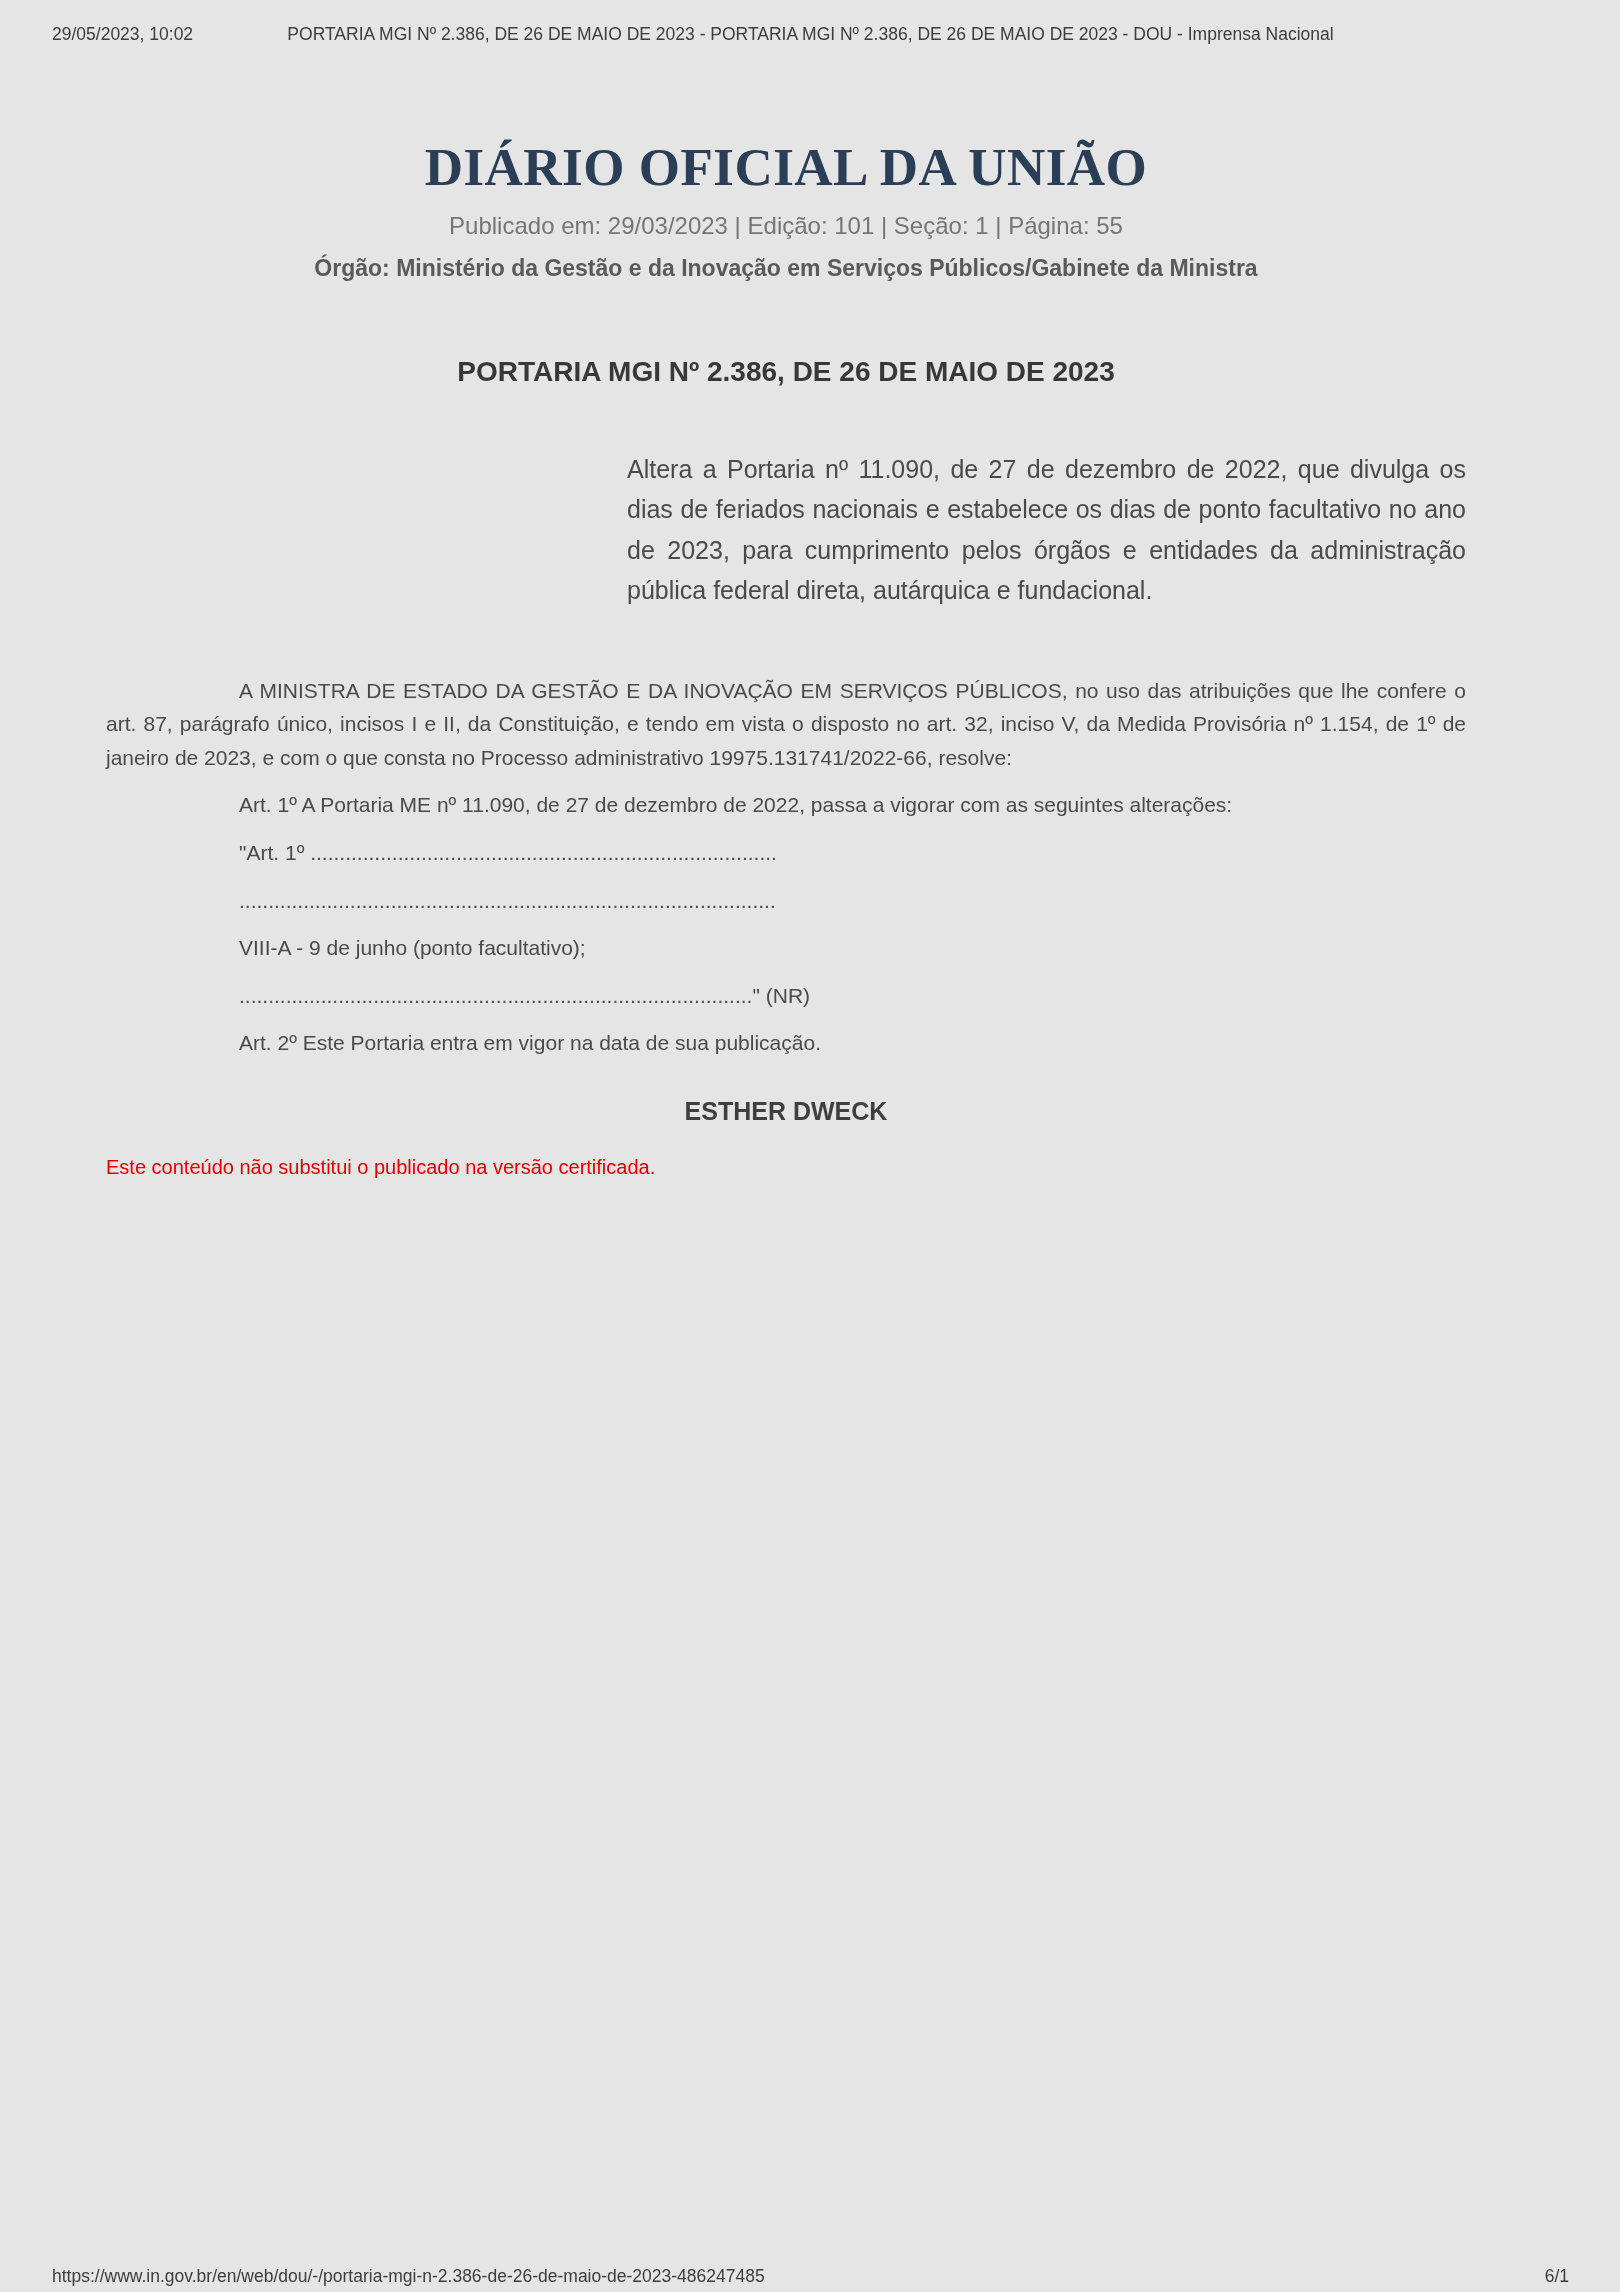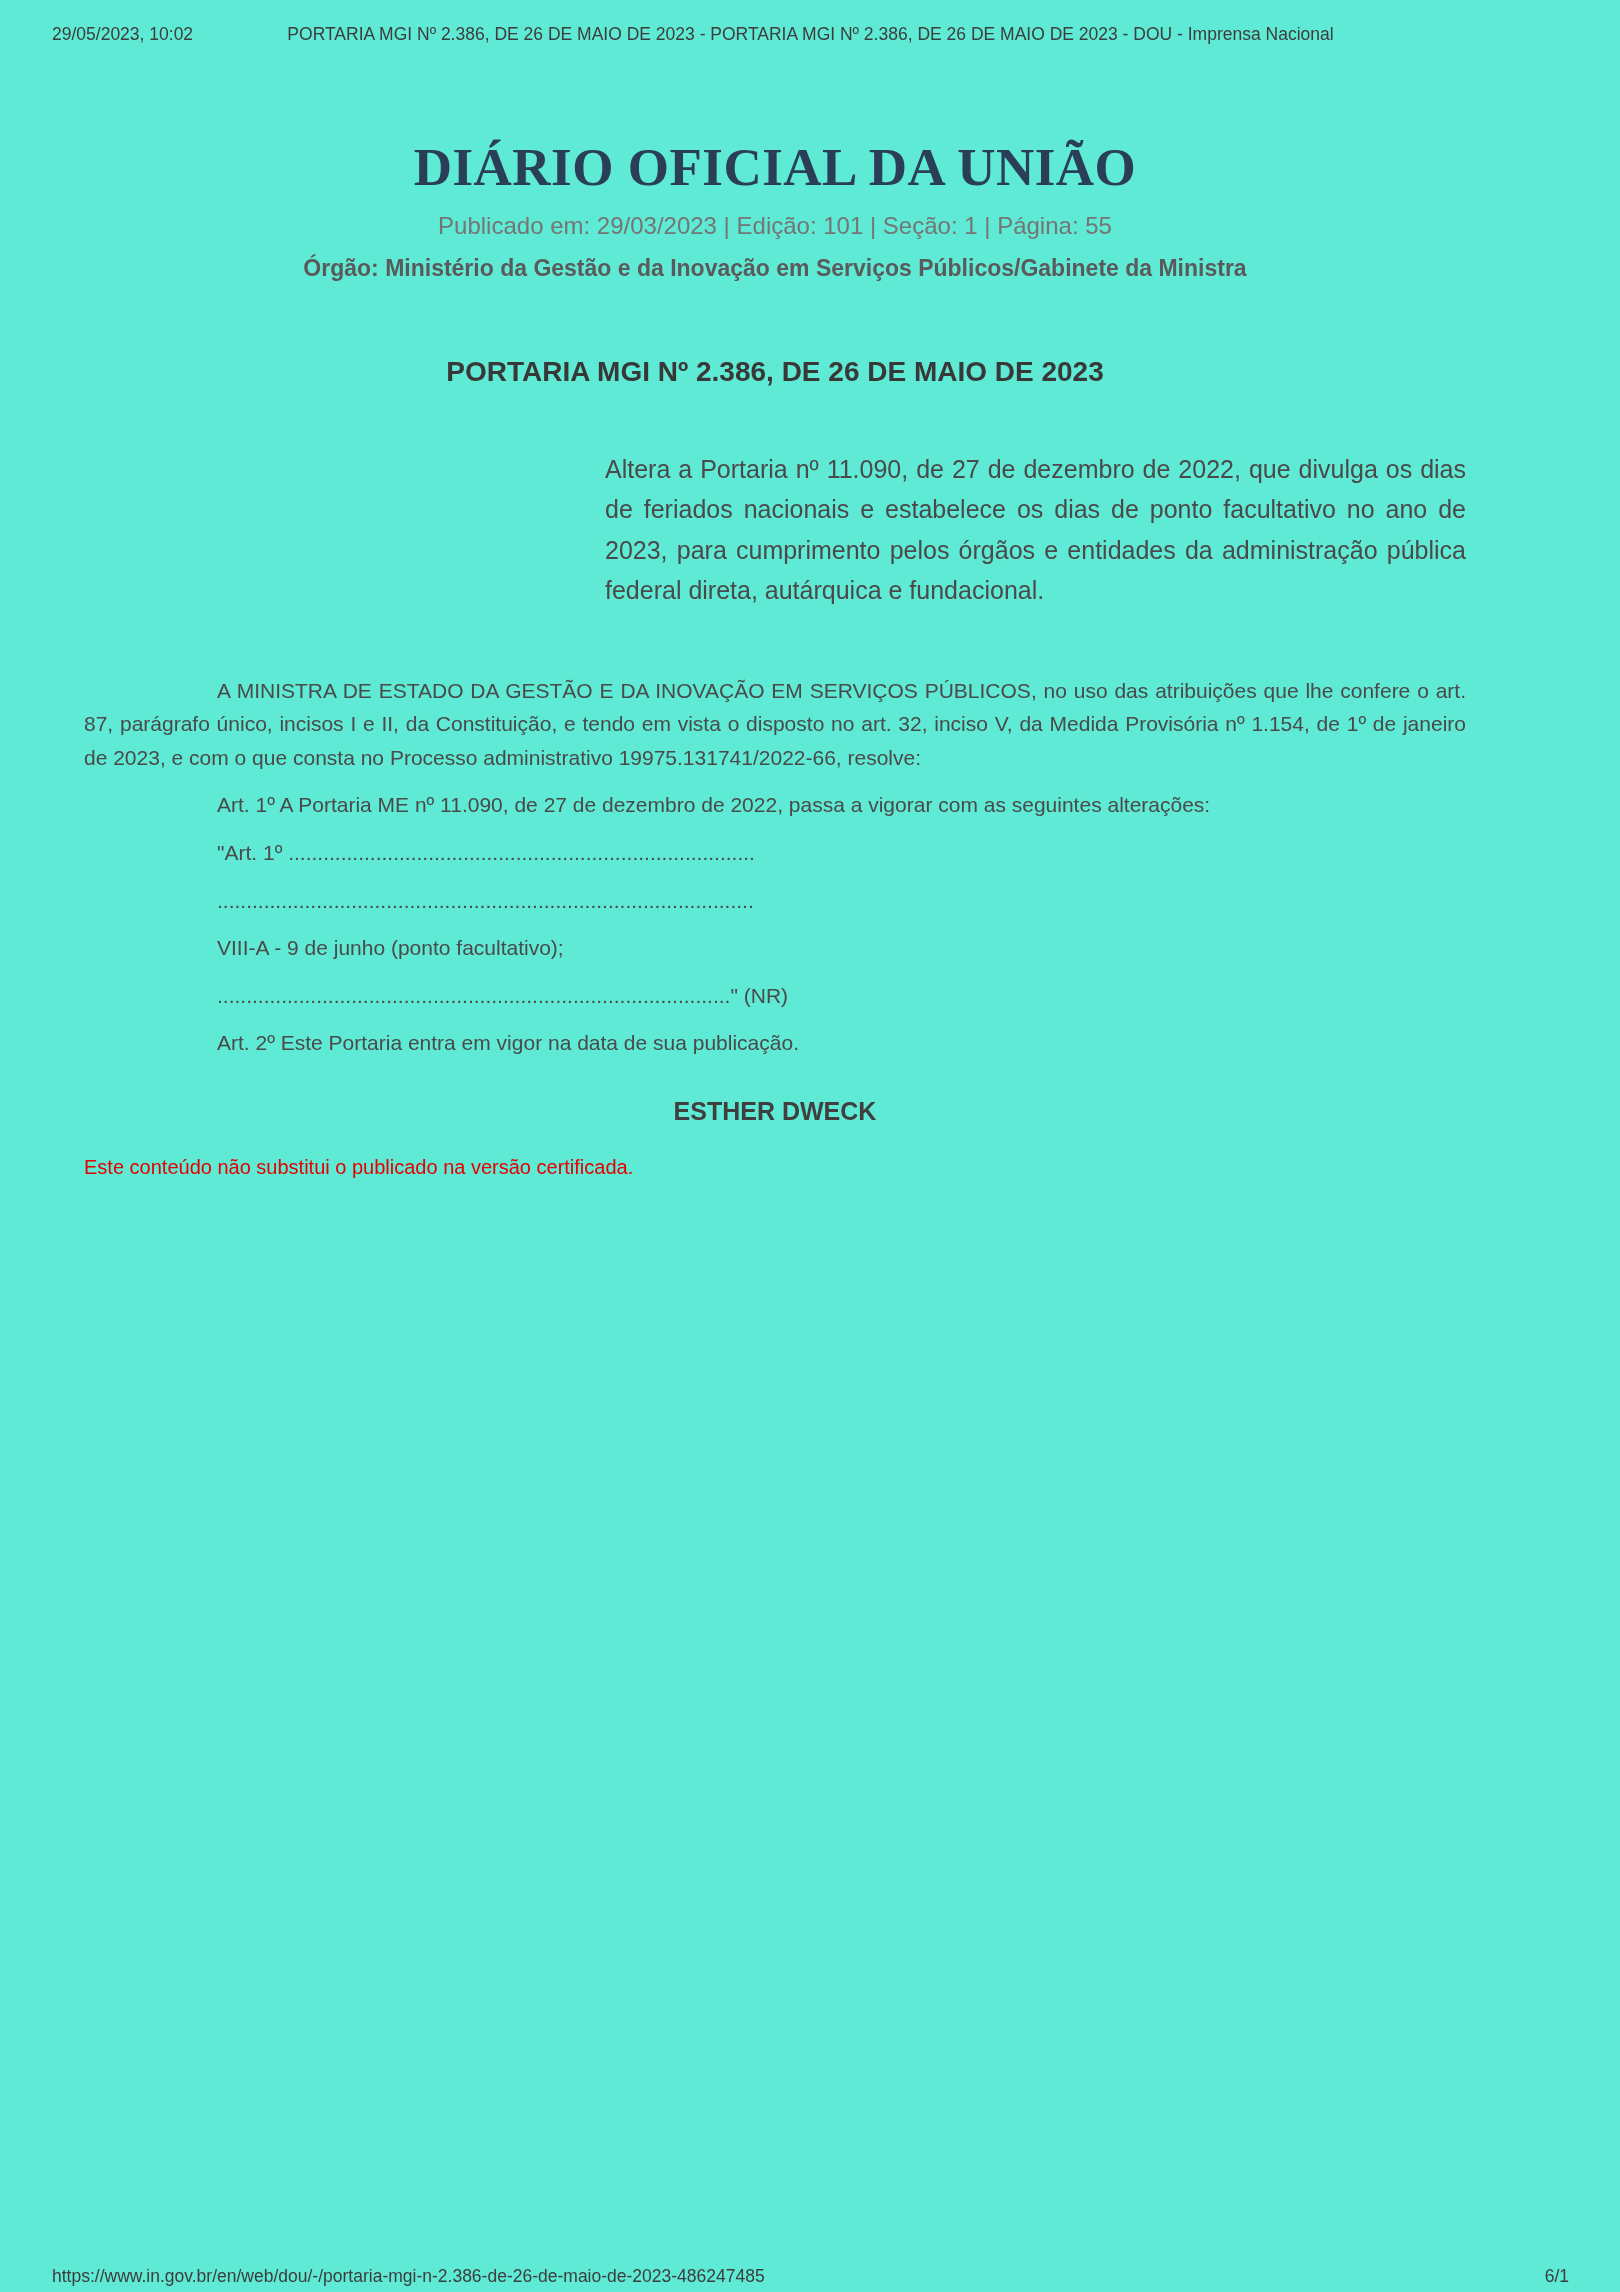--- a/index.html
+++ b/index.html
@@ -1,21 +1,21 @@
 <!DOCTYPE html>
 <html lang="pt" style="font-size:14.8px"><head>
 <meta charset="utf-8">
 <style>
   * { box-sizing: border-box; }
   html, body { margin: 0; padding: 0; background: #ffffff; }
   .page {
     position: relative;
     width: 1621px;
     height: 2293px;
-    background: #5eead4;
+    background: #e5e5e5;
     font-family: "Liberation Sans", "DejaVu Sans", sans-serif;
     color: #4a4a4a;
     overflow: hidden;
   }
 
   
   .print-header {
     position: absolute;
     top: 24px; left: 0; right: 0;
     text-align: center;
@@ -27,21 +27,21 @@
   .print-footer {
     position: absolute;
     bottom: 6px; left: 52px; right: 52px;
     display: flex;
     justify-content: space-between;
     font-size: 17.5px;
     color: #3d3d3d;
   }
 
   
-  .content { padding: 137px 155px 0 84px; }
+  .content { padding: 137px 155px 0 106px; }
 
   .masthead-title {
     margin: 0;
     font-family: "Liberation Serif", "DejaVu Serif", serif;
     font-weight: bold;
     font-size: 53px;
     letter-spacing: 0.5px;
     color: #2b3e57;
     text-align: center;
   }

